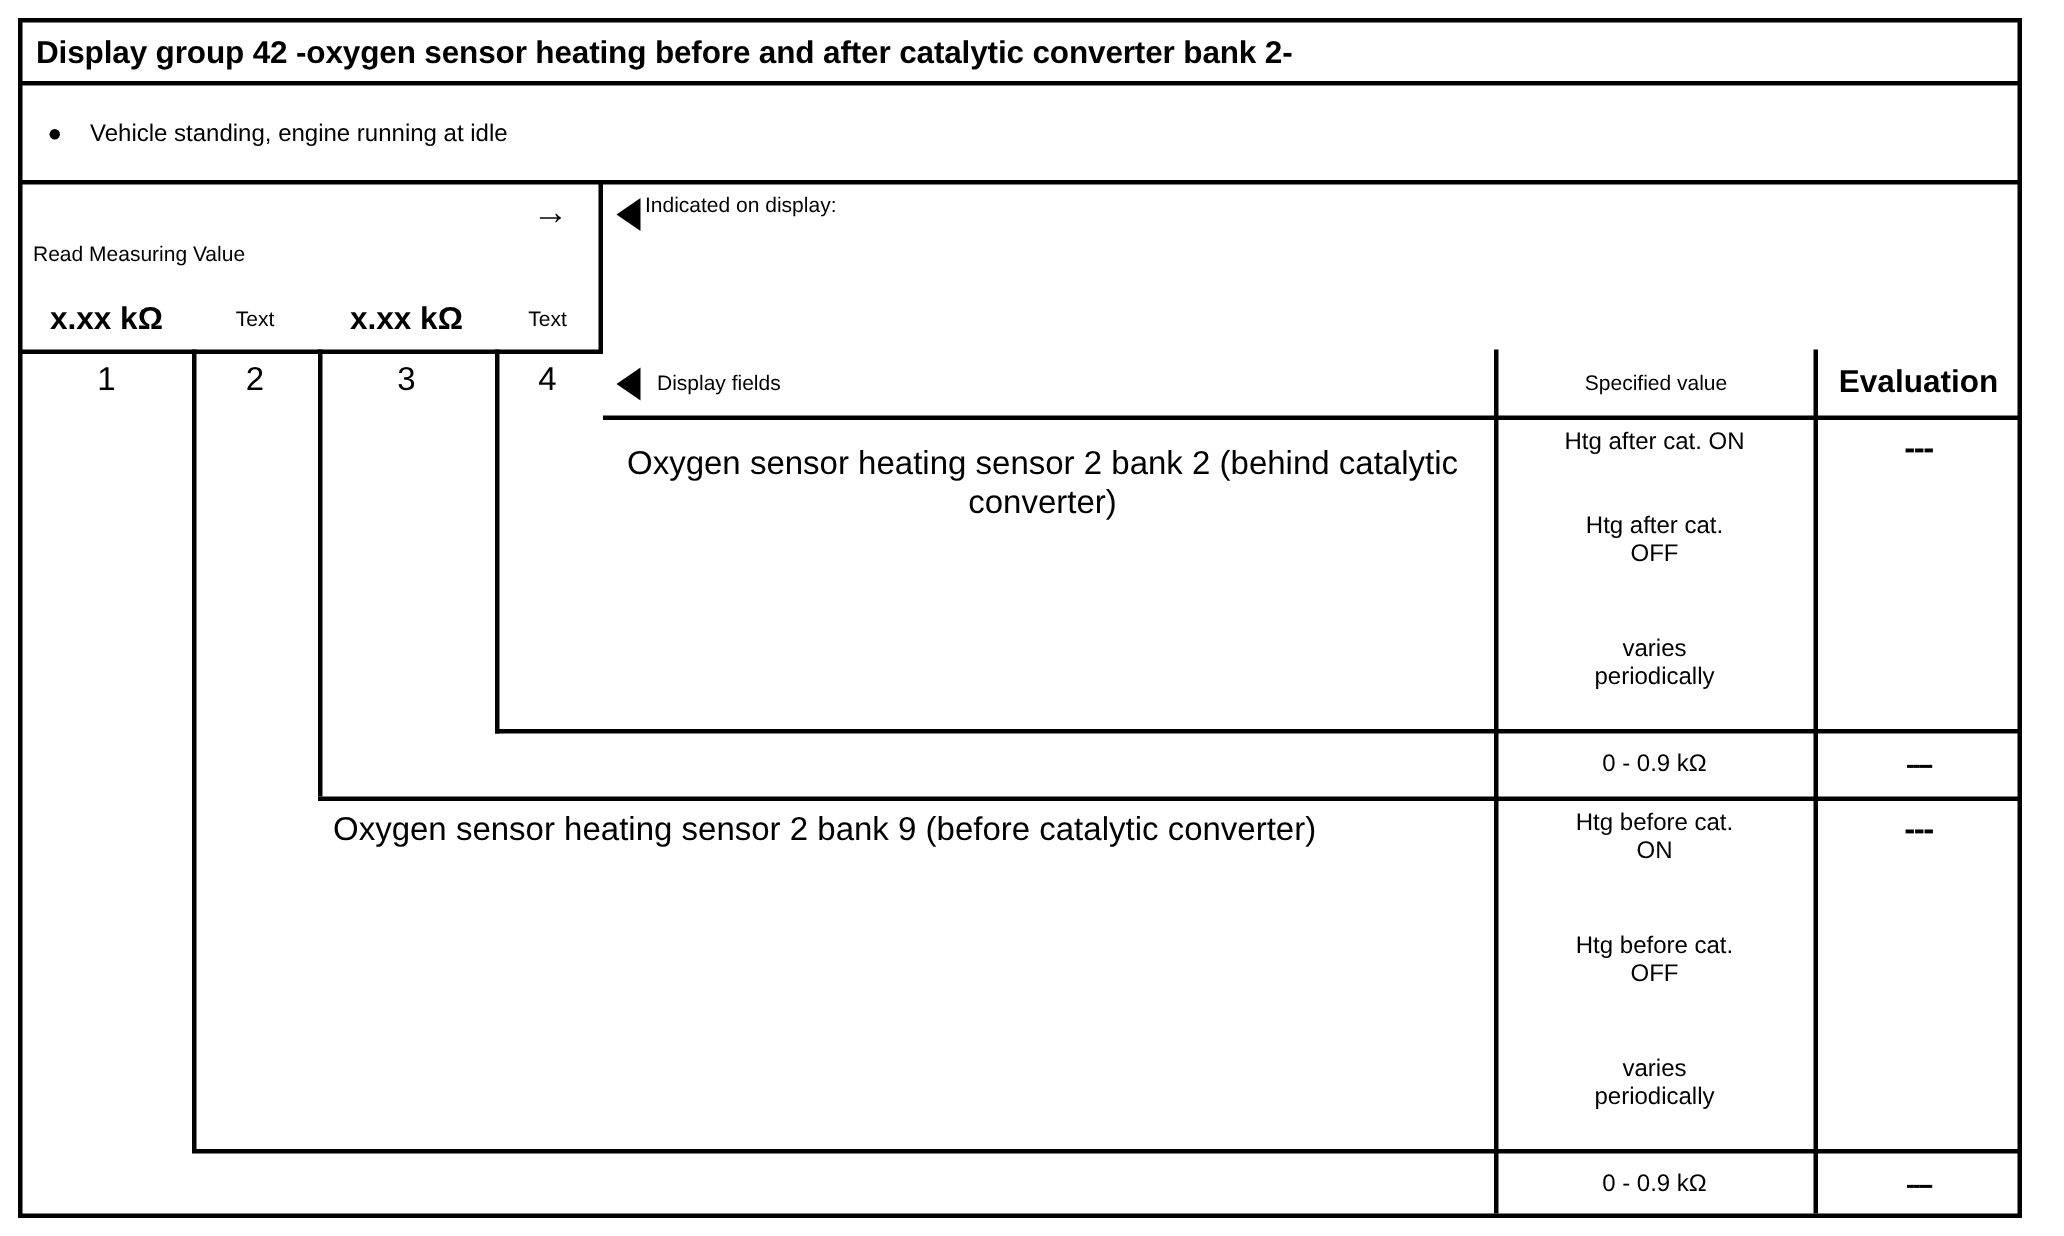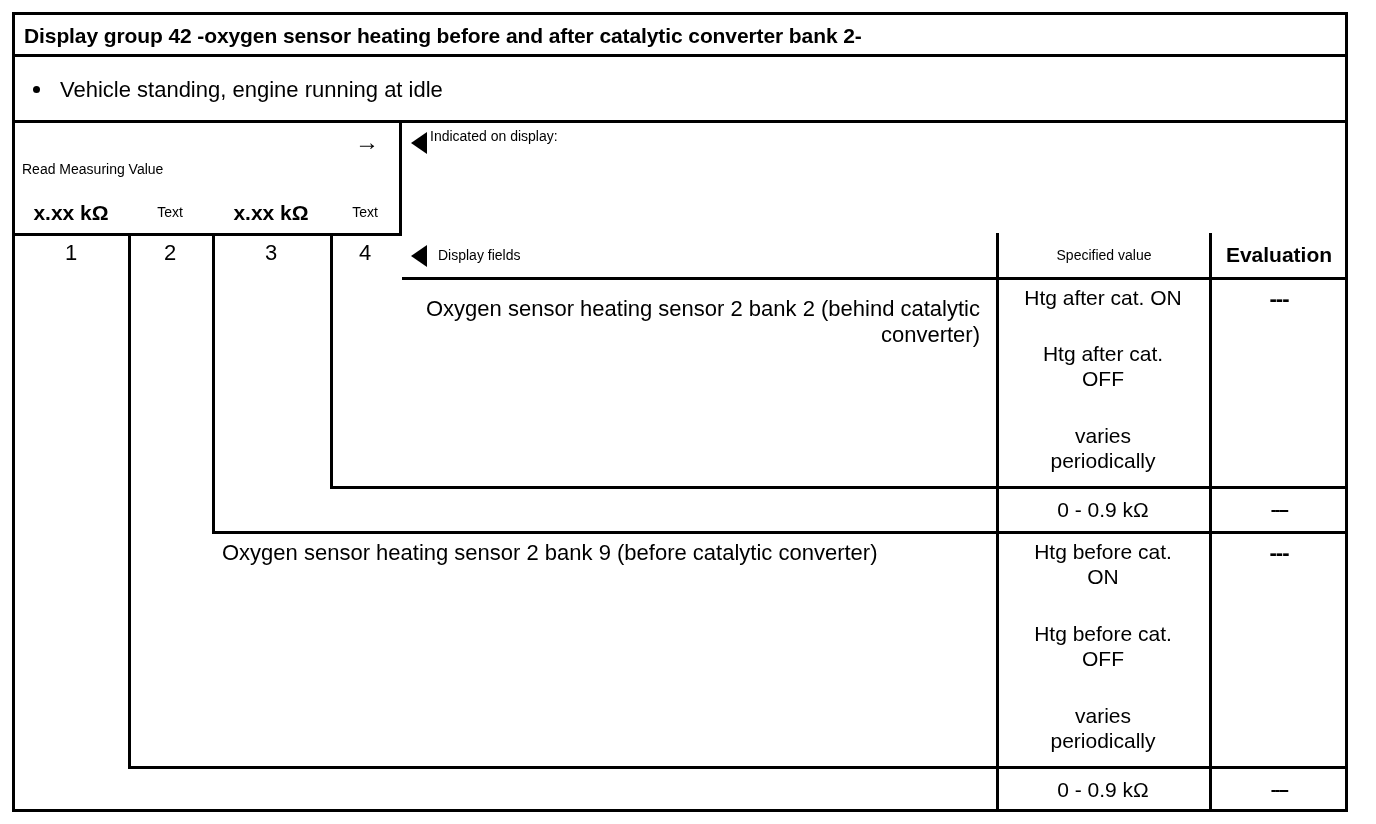--- a/index.html
+++ b/index.html
@@ -32,31 +32,31 @@
 
   
   .cell {
     position: absolute;
     box-sizing: border-box;
     display: flex;
     line-height: 1.18;
     white-space: pre-wrap;
   }
   .cell.c   { justify-content: center; text-align: center; }
-  .cell.l   { justify-content: flex-start; text-align: right; }
+  .cell.l   { justify-content: flex-start; text-align: center; }
   .cell.top { align-items: flex-start; }
   .cell.mid { align-items: center; }
 
   .t-title {
     font-size: 21px;
     font-weight: bold;
     letter-spacing: -0.1px;
   }
   .t-cond {
-    font-size: 22px;
+    font-size: 16px;
     font-weight: normal;
   }
   .t-head {
     font-size: 14px;
     font-weight: normal;
   }
   .t-head-bold {
     font-size: 21px;
     font-weight: bold;
   }
@@ -66,21 +66,21 @@
   }
   .t-num {
     font-size: 22px;
     font-weight: normal;
   }
   .t-body {
     font-size: 22px;
     font-weight: normal;
   }
   .t-spec {
-    font-size: 21px;
+    font-size: 16px;
     font-weight: normal;
   }
   .t-dash {
     font-size: 22px;
     font-weight: bold;
     letter-spacing: -1px;
   }
   .t-dash2 {
     font-size: 17px;
     font-weight: bold;

